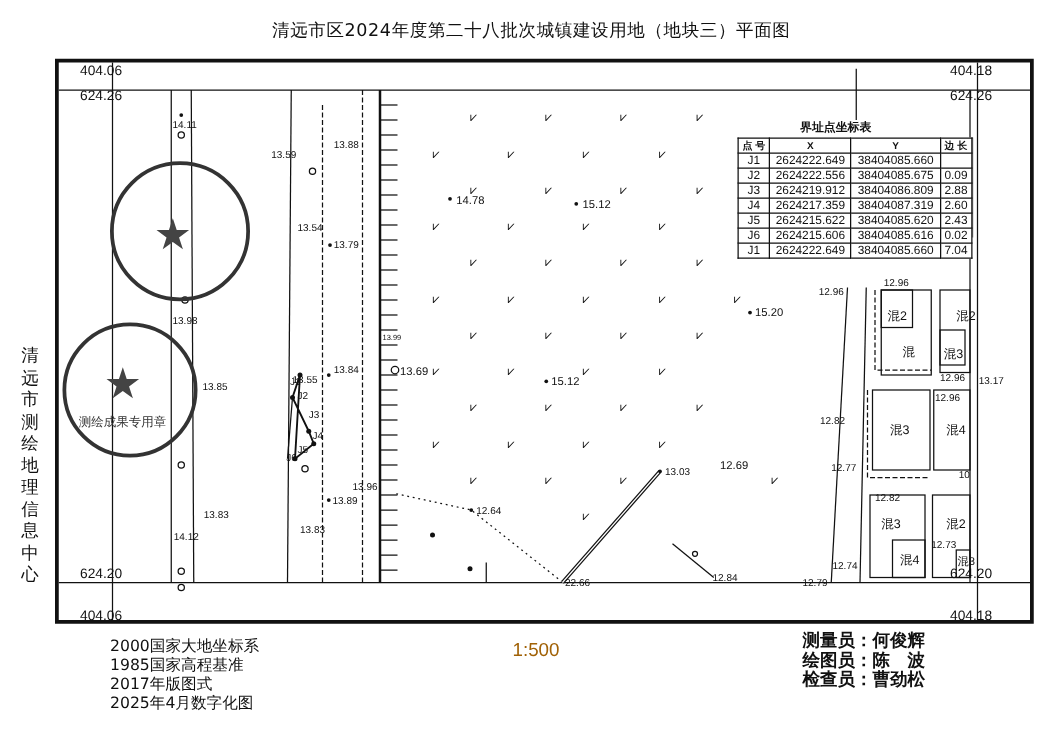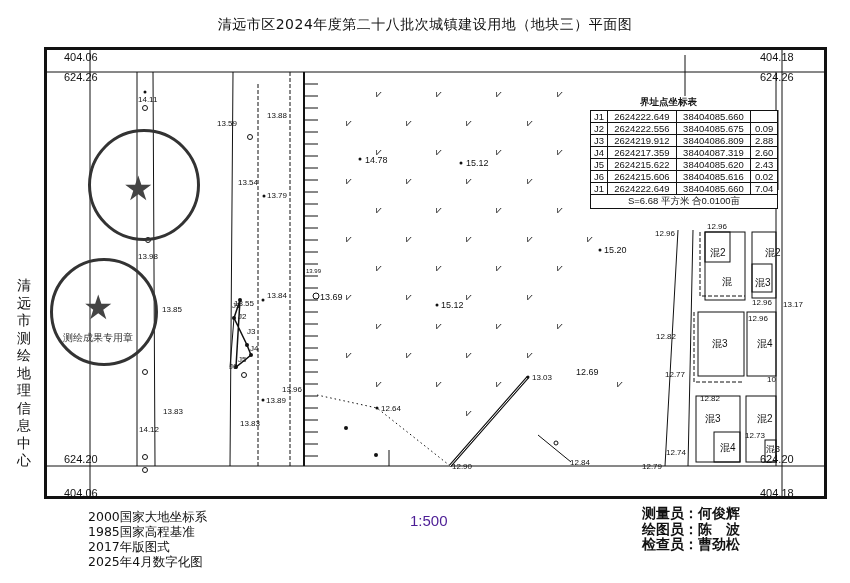--- a/index.html
+++ b/index.html
@@ -4,21 +4,21 @@
 <style>
   html,body{margin:0;padding:0;background:#fff;}
   body{width:850px;height:583px;position:relative;overflow:hidden;font-family:"DejaVu Sans",sans-serif;color:#111;}
   .abs{position:absolute;}
   .title{left:0;top:16px;width:850px;text-align:center;font-size:14px;letter-spacing:0.5px;color:#111;}
   .frame-outer{left:44px;top:47px;width:783px;height:452px;border:3px solid #111;box-sizing:border-box;}
   .map-svg{left:0;top:0;}
   .coord{font-size:11px;color:#111;font-family:"Liberation Sans",sans-serif;}
   .side-label{left:14px;top:277px;width:20px;font-size:14px;line-height:17.5px;text-align:center;color:#111;}
   .footer-left{left:88px;top:509px;font-size:12.5px;line-height:15px;color:#111;}
-  .scale{left:410px;top:512px;font-size:15px;color:#4c1d95;font-family:"Liberation Sans",sans-serif;}
+  .scale{left:410px;top:512px;font-size:15px;color:#a16207;font-family:"Liberation Sans",sans-serif;}
   .footer-right{left:642px;top:506px;font-size:14px;line-height:15.5px;font-weight:bold;color:#111;}
   .ctable{left:590px;top:110px;width:188px;border-collapse:collapse;font-size:9.5px;font-family:"Liberation Sans",sans-serif;background:#fff;}
   .ctable td,.ctable th{border:1px solid #111;padding:0 2px;height:11px;text-align:center;font-weight:normal;}
   .ctable th{font-size:8px;font-weight:bold;}
   .ctable-title{left:640px;top:96px;font-size:9.5px;font-weight:bold;}
   .lbl{font-size:8px;font-family:"Liberation Sans",sans-serif;color:#111;}
   .stamp{border-radius:50%;border:3px solid #333;box-sizing:border-box;}
 </style>
 </head>
 <body>
@@ -204,20 +204,26 @@
   <div style="position:absolute;left:32px;top:36px;font-size:34px;color:#444;">★</div>
 </div>
 <div class="abs stamp" style="left:50px;top:258px;width:108px;height:108px;">
   <div style="position:absolute;left:30px;top:26px;font-size:34px;color:#444;">★</div>
   <div style="position:absolute;left:10px;top:70px;font-size:10px;color:#333;">测绘成果专用章</div>
 </div>
 
 <div class="abs ctable-title">界址点坐标表</div>
 <table class="abs ctable">
   <tbody>
+      <tr>
+    <th>点 号</th>
+    <th>X</th>
+    <th>Y</th>
+    <th>边 长</th>
+  </tr>
   <tr>
         <td>J1</td>
         <td>2624222.649</td>
         <td>38404085.660</td>
         <td></td>
       </tr>
   <tr>
         <td>J2</td>
         <td>2624222.556</td>
         <td>38404085.675</td>
@@ -245,23 +251,20 @@
         <td>J6</td>
         <td>2624215.606</td>
         <td>38404085.616</td>
         <td>0.02</td>
       </tr>
   <tr>
         <td>J1</td>
         <td>2624222.649</td>
         <td>38404085.660</td>
         <td>7.04</td>
-      </tr>
-  <tr>
-        <td colspan="4">S=6.68 平方米 合0.0100亩</td>
       </tr>
 </tbody>
   </table>
 
 <div class="abs lbl" style="left:138px;top:95px;">14.11</div>
 <div class="abs lbl" style="left:217px;top:119px;">13.59</div>
 <div class="abs lbl" style="left:267px;top:111px;">13.88</div>
 <div class="abs lbl" style="left:238px;top:178px;">13.54</div>
 <div class="abs lbl" style="left:267px;top:191px;">13.79</div>
 <div class="abs lbl" style="left:138px;top:252px;">13.98</div>
@@ -275,21 +278,21 @@
 <div class="abs lbl" style="left:282px;top:385px;">13.96</div>
 <div class="abs lbl" style="left:266px;top:396px;">13.89</div>
 <div class="abs lbl" style="left:240px;top:419px;">13.83</div>
 <div class="abs lbl" style="left:365px;top:155px;font-size:9px;">14.78</div>
 <div class="abs lbl" style="left:466px;top:158px;font-size:9px;">15.12</div>
 <div class="abs lbl" style="left:604px;top:245px;font-size:9px;">15.20</div>
 <div class="abs lbl" style="left:441px;top:300px;font-size:9px;">15.12</div>
 <div class="abs lbl" style="left:381px;top:404px;">12.64</div>
 <div class="abs lbl" style="left:532px;top:373px;">13.03</div>
 <div class="abs lbl" style="left:576px;top:367px;font-size:9px;">12.69</div>
-<div class="abs lbl" style="left:452px;top:462px;">12.90</div>
+<div class="abs lbl" style="left:452px;top:462px;">22.66</div>
 <div class="abs lbl" style="left:570px;top:458px;">12.84</div>
 <div class="abs lbl" style="left:642px;top:462px;">12.79</div>
 <div class="abs lbl" style="left:655px;top:229px;">12.96</div>
 <div class="abs lbl" style="left:707px;top:222px;">12.96</div>
 <div class="abs lbl" style="left:752px;top:298px;">12.96</div>
 <div class="abs lbl" style="left:748px;top:314px;">12.96</div>
 <div class="abs lbl" style="left:656px;top:332px;">12.82</div>
 <div class="abs lbl" style="left:700px;top:394px;">12.82</div>
 <div class="abs lbl" style="left:665px;top:370px;">12.77</div>
 <div class="abs lbl" style="left:666px;top:448px;">12.74</div>

